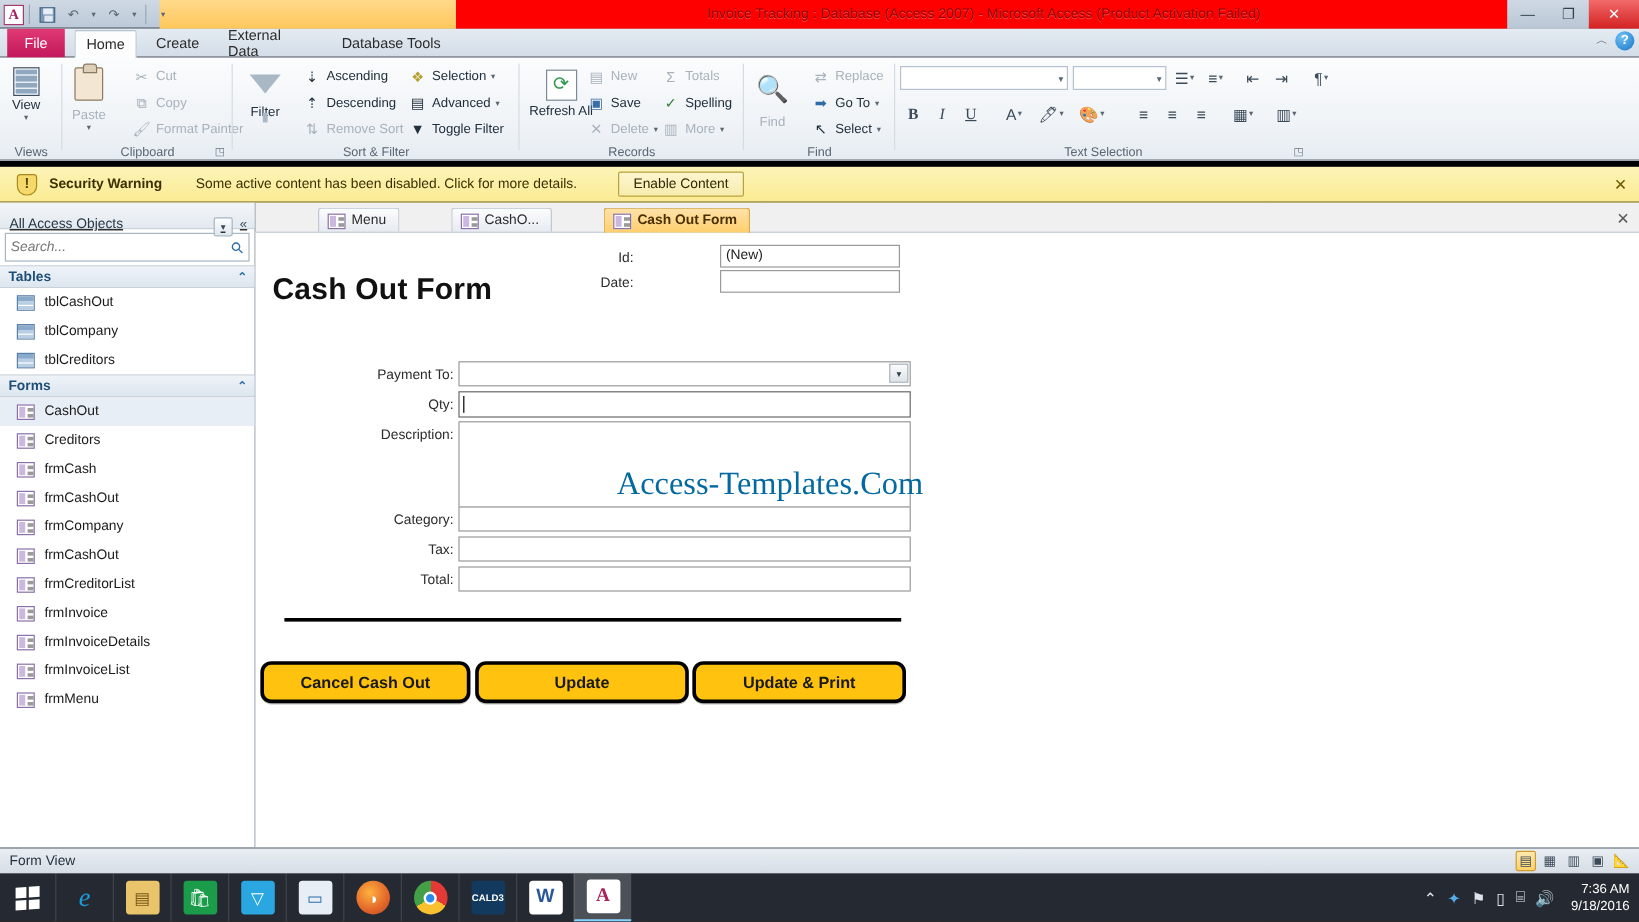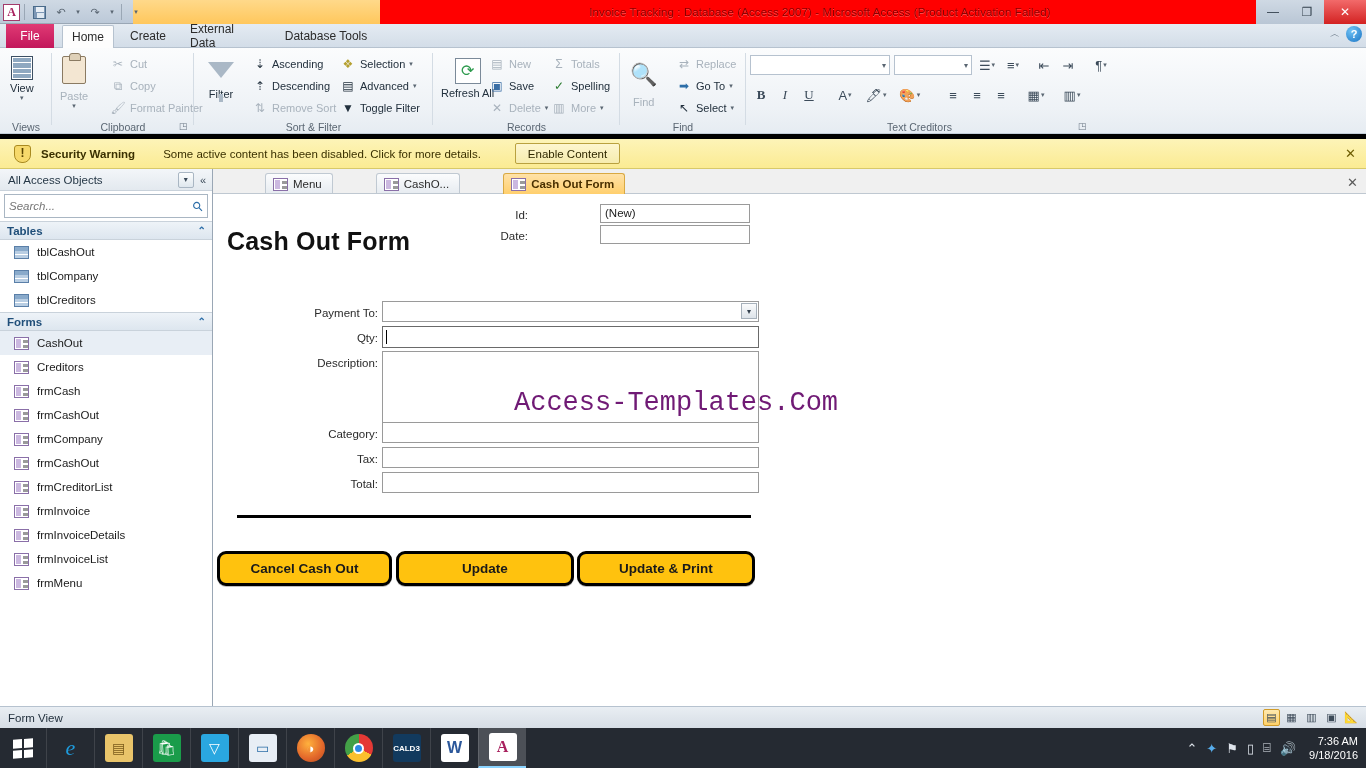--- a/index.html
+++ b/index.html
@@ -194,22 +194,22 @@
     position: absolute; right: 10px; font-size: 13px; color: #6d5c00;
   }
 
   
   .navpane {
     position: absolute; left: 0; top: 169px; width: 213px; height: 537px;
     background: #fff; border-right: 1px solid #9aa7b5;
   }
   .nav-header {
     height: 22px; background: linear-gradient(180deg,#f3f6f9,#e3e9ef);
-    border-bottom: 1px solid #c9d2db; display: flex; align-items: center;
-    padding: 0 4px 0 8px; gap: 4px;
+    border-bottom: 1px solid #c9d2db; display: flex; 
+    padding: 12px 4px 0 8px; gap: 4px; text-decoration: underline;
   }
   .nav-header .t { font-size: 11.5px; color: #253746; flex: 1; }
   .nav-hbtn {
     width: 16px; height: 16px; border: 1px solid #a9b6c3; border-radius: 2px;
     background: linear-gradient(180deg,#fdfefe,#dfe7ee);
     font-size: 8px; color: #3b4a59; display: flex; align-items: center; justify-content: center;
   }
   .nav-hchev { font-size: 11px; color: #3b4a59; padding: 0 2px; }
   .nav-search {
     height: 24px; margin: 3px 4px; border: 1px solid #a9b6c3; background: #fff;
@@ -295,22 +295,22 @@
   .caret {
     position: absolute; left: 3px; top: 3px; width: 1px; height: 14px; background: #000;
   }
   .combo-arrow {
     position: absolute; right: 1px; top: 1px; width: 16px; height: 16px;
     background: linear-gradient(180deg,#fafbfc,#dde3e9);
     border: 1px solid #a6b0ba; display: flex; align-items: center;
     justify-content: center; font-size: 8px; color: #33404d;
   }
   .watermark {
-    position: absolute; font-size: 27px; color: #701a75;
-    font-family: Liberation Mono, monospace; white-space: nowrap;
+    position: absolute; font-size: 27px; color: #0369a1;
+    font-family: Liberation Serif, serif; white-space: nowrap;
   }
   .hrule {
     position: absolute; background: #000;
   }
   .gbtn {
     position: absolute; background: #ffc20e; border: 3px solid #000;
     border-radius: 9px; display: flex; align-items: center; justify-content: center;
     font-size: 13.5px; font-weight: bold; color: #1a1a1a;
     box-shadow: 0 1px 0 rgba(0,0,0,.25);
   }
@@ -617,21 +617,21 @@
       </div>
     <div class="tf-icon" style="left:276px;top:36px;width:28px;height:22px">
         <span>▦</span>
         <span class="cv">▾</span>
       </div>
     <div class="tf-icon" style="left:312px;top:36px;width:28px;height:22px">
         <span>▥</span>
         <span class="cv">▾</span>
       </div>
 
-    <div class="glabel">Text Creditors</div>
+    <div class="glabel">Text Selection</div>
     <div class="dialog-launcher">◳</div>
   </div>
 </div>
 
 <div class="secbar">
   <div class="sec-ico">!</div>
   <div class="sec-title">Security Warning</div>
   <div class="sec-msg">Some active content has been disabled. Click for more details.</div>
   <div class="sec-btn">Enable Content</div>
   <div class="sec-close">✕</div>

